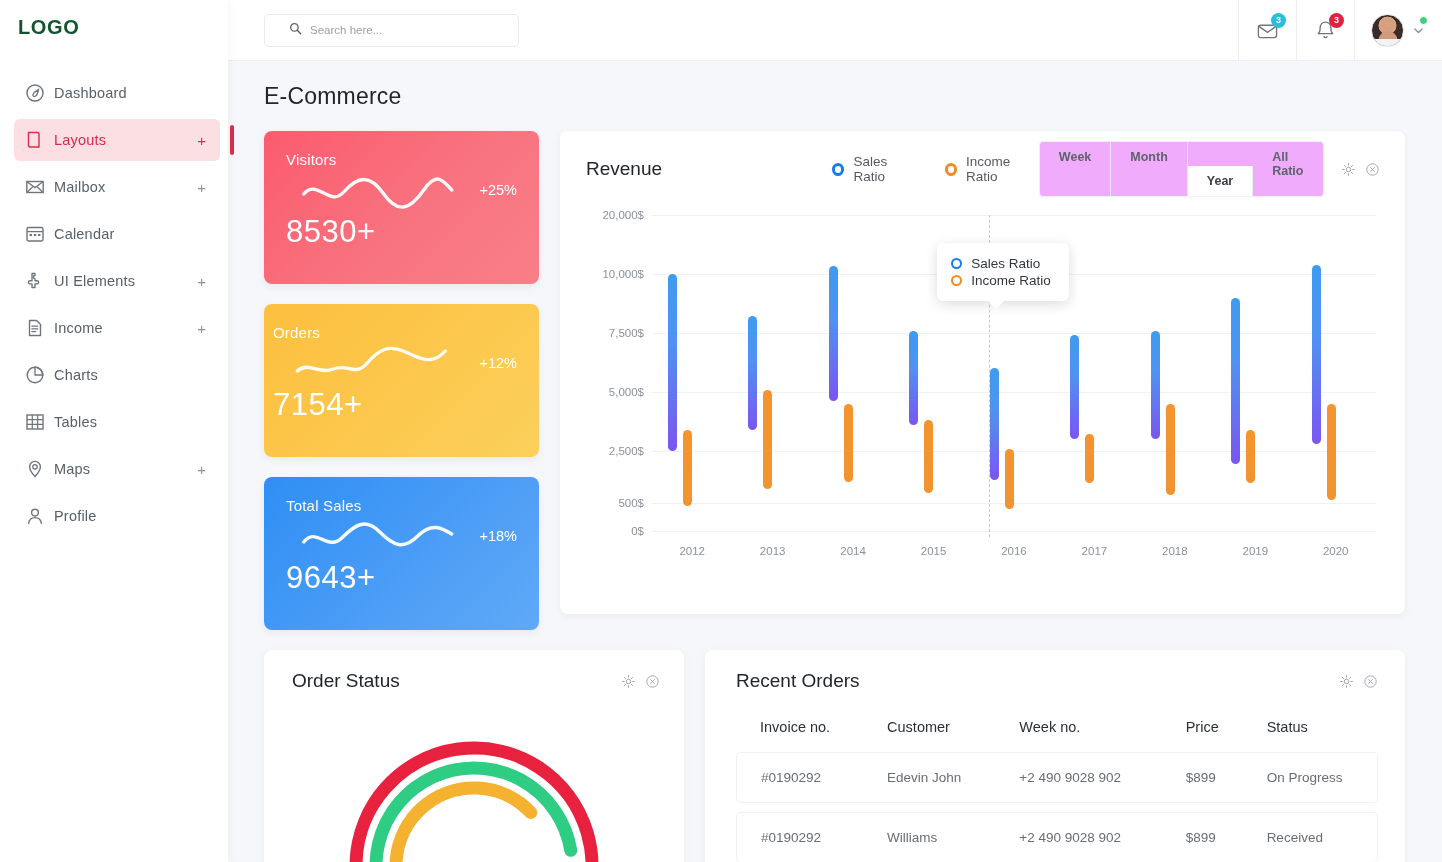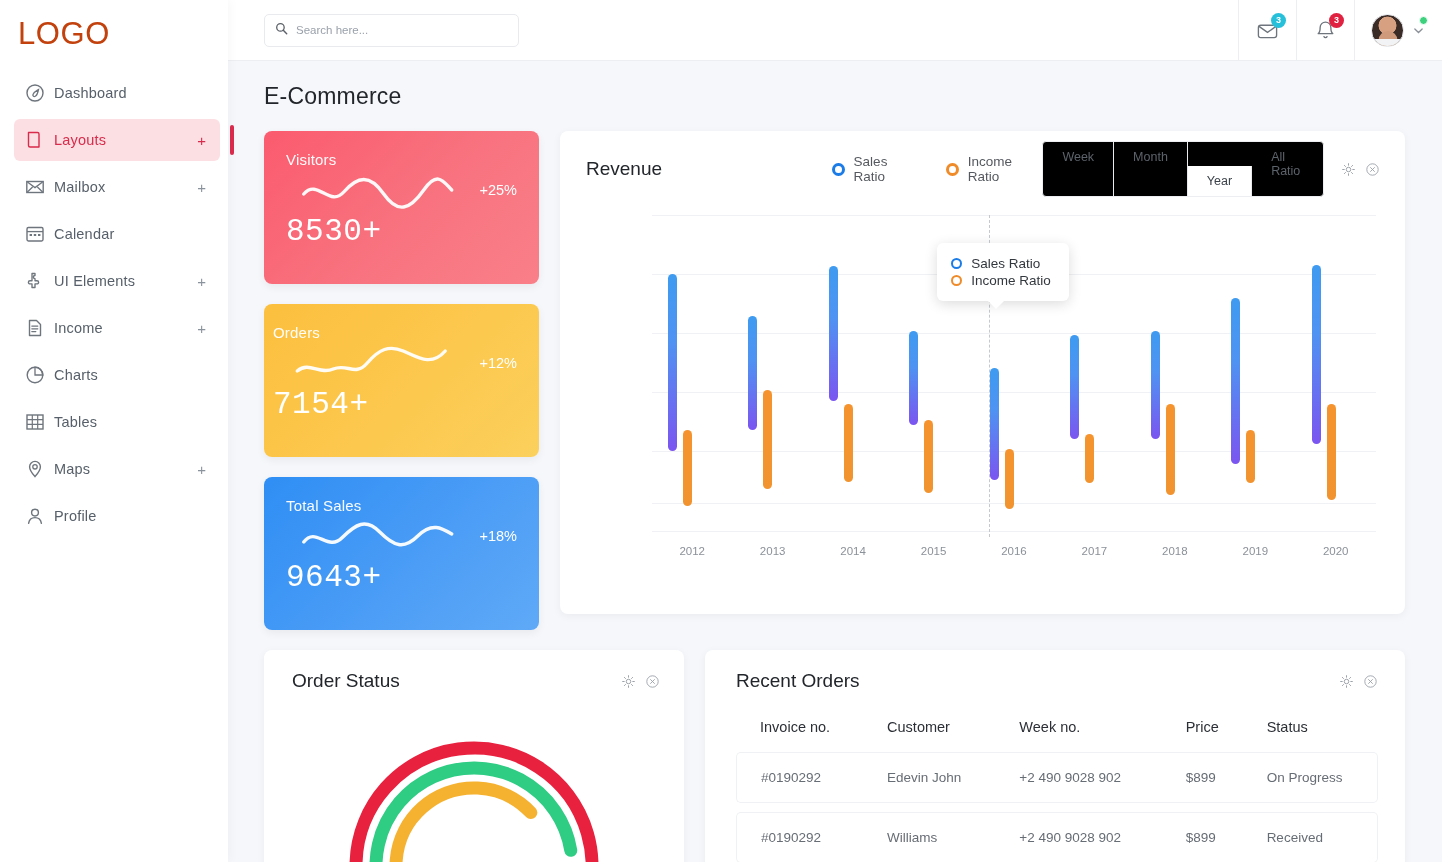--- a/index.html
+++ b/index.html
@@ -10,21 +10,21 @@
   }
   .app { display: flex; width: 1442px; height: 862px; }
 
   
   .sidebar {
     width: 228px; min-width: 228px; height: 862px;
     background: #ffffff; position: relative; z-index: 5;
     box-shadow: 2px 0 10px rgba(0,0,0,0.035);
   }
   .logo {
-    font-size: 31px; font-weight: 400; color: #c2410c;
+    font-size: 20px; font-weight: 700; color: #14532d;
     letter-spacing: 0.6px; padding: 16px 0 0 18px; height: 62px;
   }
   .nav { margin-top: 10px; }
   .nav-item {
     display: flex; align-items: center;
     height: 42px; margin: 5px 8px 5px 14px;
     padding: 0 14px 0 10px; border-radius: 6px;
     color: #57606a; position: relative; cursor: pointer;
   }
   .nav-item .ic { width: 30px; display: flex; align-items: center; flex: 0 0 30px; }
@@ -42,21 +42,21 @@
 
   
   .main { flex: 1; height: 862px; background: #f6f7fb; position: relative; overflow: hidden; }
   .topbar {
     height: 61px; background: #fff; display: flex; align-items: center;
     border-bottom: 1px solid #edeef2;
   }
   .search-wrap { margin-left: 36px; }
   .search-box {
     width: 255px; height: 33px; border: 1px solid #e8eaee; border-radius: 5px;
-    display: flex; align-items: center; padding: 0 10px; background: #fff;
+    display: flex; align-items: center; padding: 0 24px; background: #fff;
   }
   .search-box input {
     border: 0; outline: 0; font-size: 11.5px; color: #6b7280;
     margin-left: 8px; width: 205px; font-family: "Liberation Sans", sans-serif;
   }
   .search-box input::placeholder { color: #9aa1ab; }
   .topbar-right { margin-left: auto; display: flex; align-items: center; height: 61px; }
   .tb-cell {
     width: 58px; height: 61px; display: flex; align-items: center; justify-content: center;
     border-left: 1px solid #edeef2; position: relative; cursor: pointer;
@@ -99,36 +99,36 @@
   
   .stats { width: 275px; flex: 0 0 275px; display: flex; flex-direction: column; gap: 20px; }
   .stat {
     height: 153px; border-radius: 8px; padding: 20px 22px 0 22px;
     color: #fff; position: relative; box-shadow: 0 3px 9px rgba(0,0,0,0.06);
   }
   .stat .lbl { font-size: 15px; opacity: .97; letter-spacing: .2px; }
   .stat .mid { display: flex; align-items: center; height: 44px; }
   .stat .spark { flex: 1; }
   .stat .pct { font-size: 14.5px; margin-left: 10px; }
-  .stat .val { font-size: 31px; letter-spacing: .5px; margin-top: 2px; font-family: Liberation Mono, monospace; }
+  .stat .val { font-size: 31px; letter-spacing: .5px; margin-top: 2px; }
   .stat.red { background: linear-gradient(135deg,#fb5b6e 0%,#f8737f 55%,#f97f88 100%); }
   .stat.amber { background: linear-gradient(135deg,#fcbf3e 0%,#fcc94f 60%,#fbd05c 100%); padding-left: 9px; }
   .stat.blue { background: linear-gradient(135deg,#2f8ef4 0%,#4d9ef6 60%,#5fa9f7 100%); }
 
   
   .card { background: #fff; border-radius: 8px; box-shadow: 0 2px 9px rgba(0,0,0,0.05); }
   .revenue { flex: 1; height: 483px; padding: 20px 25px 0 26px; position: relative; }
   .rev-head { display: flex; align-items: center; height: 36px; }
   .rev-title { font-size: 19px; color: #22262b; }
   .legend { display: flex; align-items: center; gap: 28px; margin-left: 170px; }
   .leg { display: flex; align-items: center; gap: 9px; font-size: 13.5px; color: #55595f; }
   .ring { width: 13px; height: 13px; border-radius: 50%; border: 3px solid #1b7ce8; }
   .seg {
-    margin-left: auto; display: flex; background: #000000;
-    border-radius: 4px; overflow: hidden; border: 1px solid #eceef1;
+    margin-left: auto; display: flex; background: #f0abfc;
+    border-radius: 4px; overflow: hidden; border: 1px solid #eceef1; font-weight: bold;
   }
   .seg div {
     padding: 8px 19px; font-size: 12.5px; color: #5d636b; cursor: pointer;
     border-right: 1px solid #e8eaee;
   }
   .seg div:last-child { border-right: 0; }
   .seg div.on { background: #fff; color: #3c424a; margin-top: 24px; }
   .card-icons { display: flex; gap: 9px; margin-left: 17px; align-items: center; }
   .card-icons span { cursor: pointer; display: flex; }
 
@@ -406,20 +406,29 @@
               <span>
                 <svg width="15" height="15" viewBox="0 0 20 20">
                     <circle cx="10" cy="10" r="7.6" fill="none" stroke="#9aa0a8" stroke-width="1.2"></circle>
                     <path d="M7.4 7.4 L12.6 12.6 M12.6 7.4 L7.4 12.6" stroke="#9aa0a8" stroke-width="1.2" stroke-linecap="round"></path>
                   </svg>
               </span>
             </div>
           </div>
 
           <div class="chart">
+            <div class="ylabels" id="ylabels">
+  <div style="top:14px">20,000$</div>
+  <div style="top:73px">10,000$</div>
+  <div style="top:132px">7,500$</div>
+  <div style="top:191px">5,000$</div>
+  <div style="top:250px">2,500$</div>
+  <div style="top:302px">500$</div>
+  <div style="top:330px">0$</div>
+              </div>
             <div class="plot" id="plot">
                 <div class="gline" style="top: 14px;"></div>
                 <div class="gline" style="top: 73px;"></div>
                 <div class="gline" style="top: 132px;"></div>
                 <div class="gline" style="top: 191px;"></div>
                 <div class="gline" style="top: 250px;"></div>
                 <div class="gline" style="top: 302px;"></div>
                 <div class="gline" style="top: 330px;"></div>
               <div class="bars" id="bars">
                   <div class="grp">

